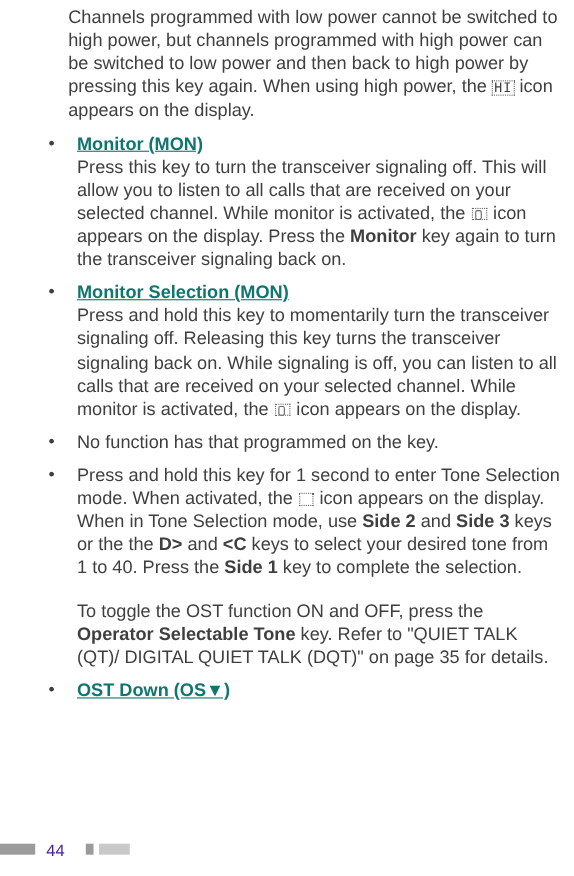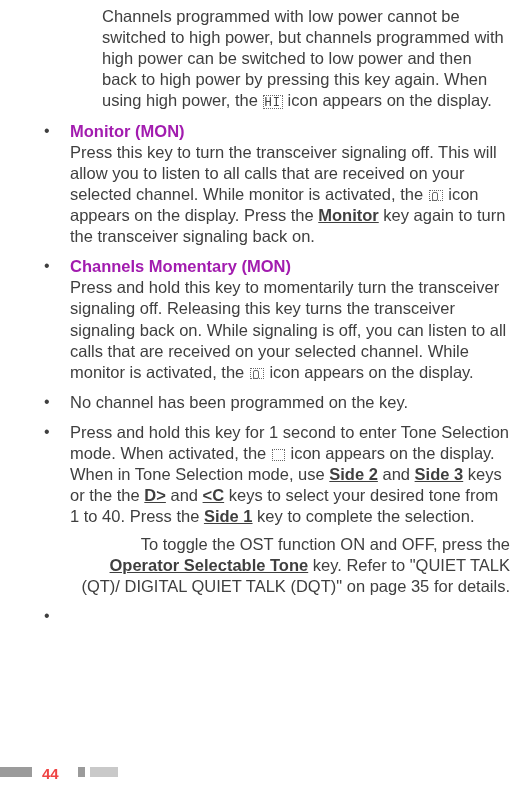--- a/index.html
+++ b/index.html
@@ -16,51 +16,50 @@
       color: #3f3f3f;
       line-height: 1.28;
       position: relative;
       padding-top: 6px;
     }
     .content {
       padding-left: 44px;
       padding-right: 12px;
     }
     .sub-content {
-      padding-left: 102px;
+      padding-left: 62px;
       padding-right: 12px;
     }
     .bullet-row {
       display: flex;
       align-items: flex-start;
       margin-top: 9px;
     }
     .bullet {
       width: 26px;
       flex-shrink: 0;
       color: #3f3f3f;
       font-size: 16px;
     }
     .bullet-text {
       flex: 1;
     }
     .section-title {
       font-weight: bold;
-      color: #a21caf;
+      color: #0f766e;
+      text-decoration: underline;
     }
     .section-body {
       color: #3f3f3f;
     }
     .para-gap {
-      margin-top: 6px;
-      text-align: right;
+      margin-top: 18px;
     }
     b {
       font-weight: bold;
-      text-decoration: underline;
     }
     .icon-hi {
       display: inline-block;
       font-family: monospace;
       font-size: 12px;
       letter-spacing: 1px;
       vertical-align: baseline;
       border: 1px dotted #666;
       padding: 0 1px;
       line-height: 1;
@@ -106,22 +105,21 @@
       top: 3px;
       width: 32px;
       height: 10px;
       background: #9b9b9b;
     }
     .footer-page {
       position: absolute;
       left: 42px;
       top: 0;
       font-size: 15px;
-      color: #ef4444;
-      font-weight: bold;
+      color: #4c1d95;
     }
     .footer-bar-right1 {
       position: absolute;
       left: 78px;
       top: 3px;
       width: 7px;
       height: 10px;
       background: #9b9b9b;
     }
     .footer-bar-right2 {
@@ -148,49 +146,50 @@
       <div class="section-title">Monitor (MON)</div>
       <div class="section-body">
         <span>Press this key to turn the transceiver signaling off.  This will allow you to listen to all calls that are received on your selected channel.  While monitor is activated, the </span><span class="icon-mon"></span><span> icon appears on the display.  Press the </span><b>Monitor</b><span> key again to turn the transceiver signaling back on.</span>
       </div>
     </div>
   </div>
 
   <div class="bullet-row">
     <div class="bullet">•</div>
     <div class="bullet-text">
-      <div class="section-title">Channels Momentary (MON)</div>
+      <div class="section-title">Monitor Selection (MON)</div>
       <div class="section-body">
         <span>Press and hold this key to momentarily turn the transceiver signaling off.  Releasing this key turns the transceiver signaling back on.  While signaling is off, you can listen to all calls that are received on your selected channel.  While monitor is activated, the </span><span class="icon-mon"></span><span> icon appears on the display.</span>
       </div>
     </div>
   </div>
 
   <div class="bullet-row">
     <div class="bullet">•</div>
     <div class="bullet-text">
-      <div class="section-body">No channel has been programmed on the key.</div>
+      <div class="section-body">No function has that programmed on the key.</div>
     </div>
   </div>
 
   <div class="bullet-row">
     <div class="bullet">•</div>
     <div class="bullet-text">
       <div class="section-body">
         <span>Press and hold this key for 1 second to enter Tone Selection mode.  When activated, the </span><span class="icon-ost"></span><span> icon appears on the display.  When in Tone Selection mode, use </span><b>Side 2</b><span> and </span><b>Side 3</b><span> keys or the the </span><b>D&gt;</b><span> and </span><b>&lt;C</b><span> keys to select your desired tone from 1 to 40.  Press the </span><b>Side 1</b><span> key to complete the selection.</span>
       </div>
       <div class="section-body para-gap">
         <span>To toggle the OST function ON and OFF, press the </span><b>Operator Selectable Tone</b><span> key.  Refer to "QUIET TALK (QT)/ DIGITAL QUIET TALK (DQT)" on page 35 for details.</span>
       </div>
     </div>
   </div>
 
   <div class="bullet-row">
     <div class="bullet">•</div>
     <div class="bullet-text">
+      <div class="section-title">OST Down (OS▼)</div>
     </div>
   </div>
 </div>
 
 <div class="footer">
   <div class="footer-bar-left"></div>
   <div class="footer-page">44</div>
   <div class="footer-bar-right1"></div>
   <div class="footer-bar-right2"></div>
 </div>

